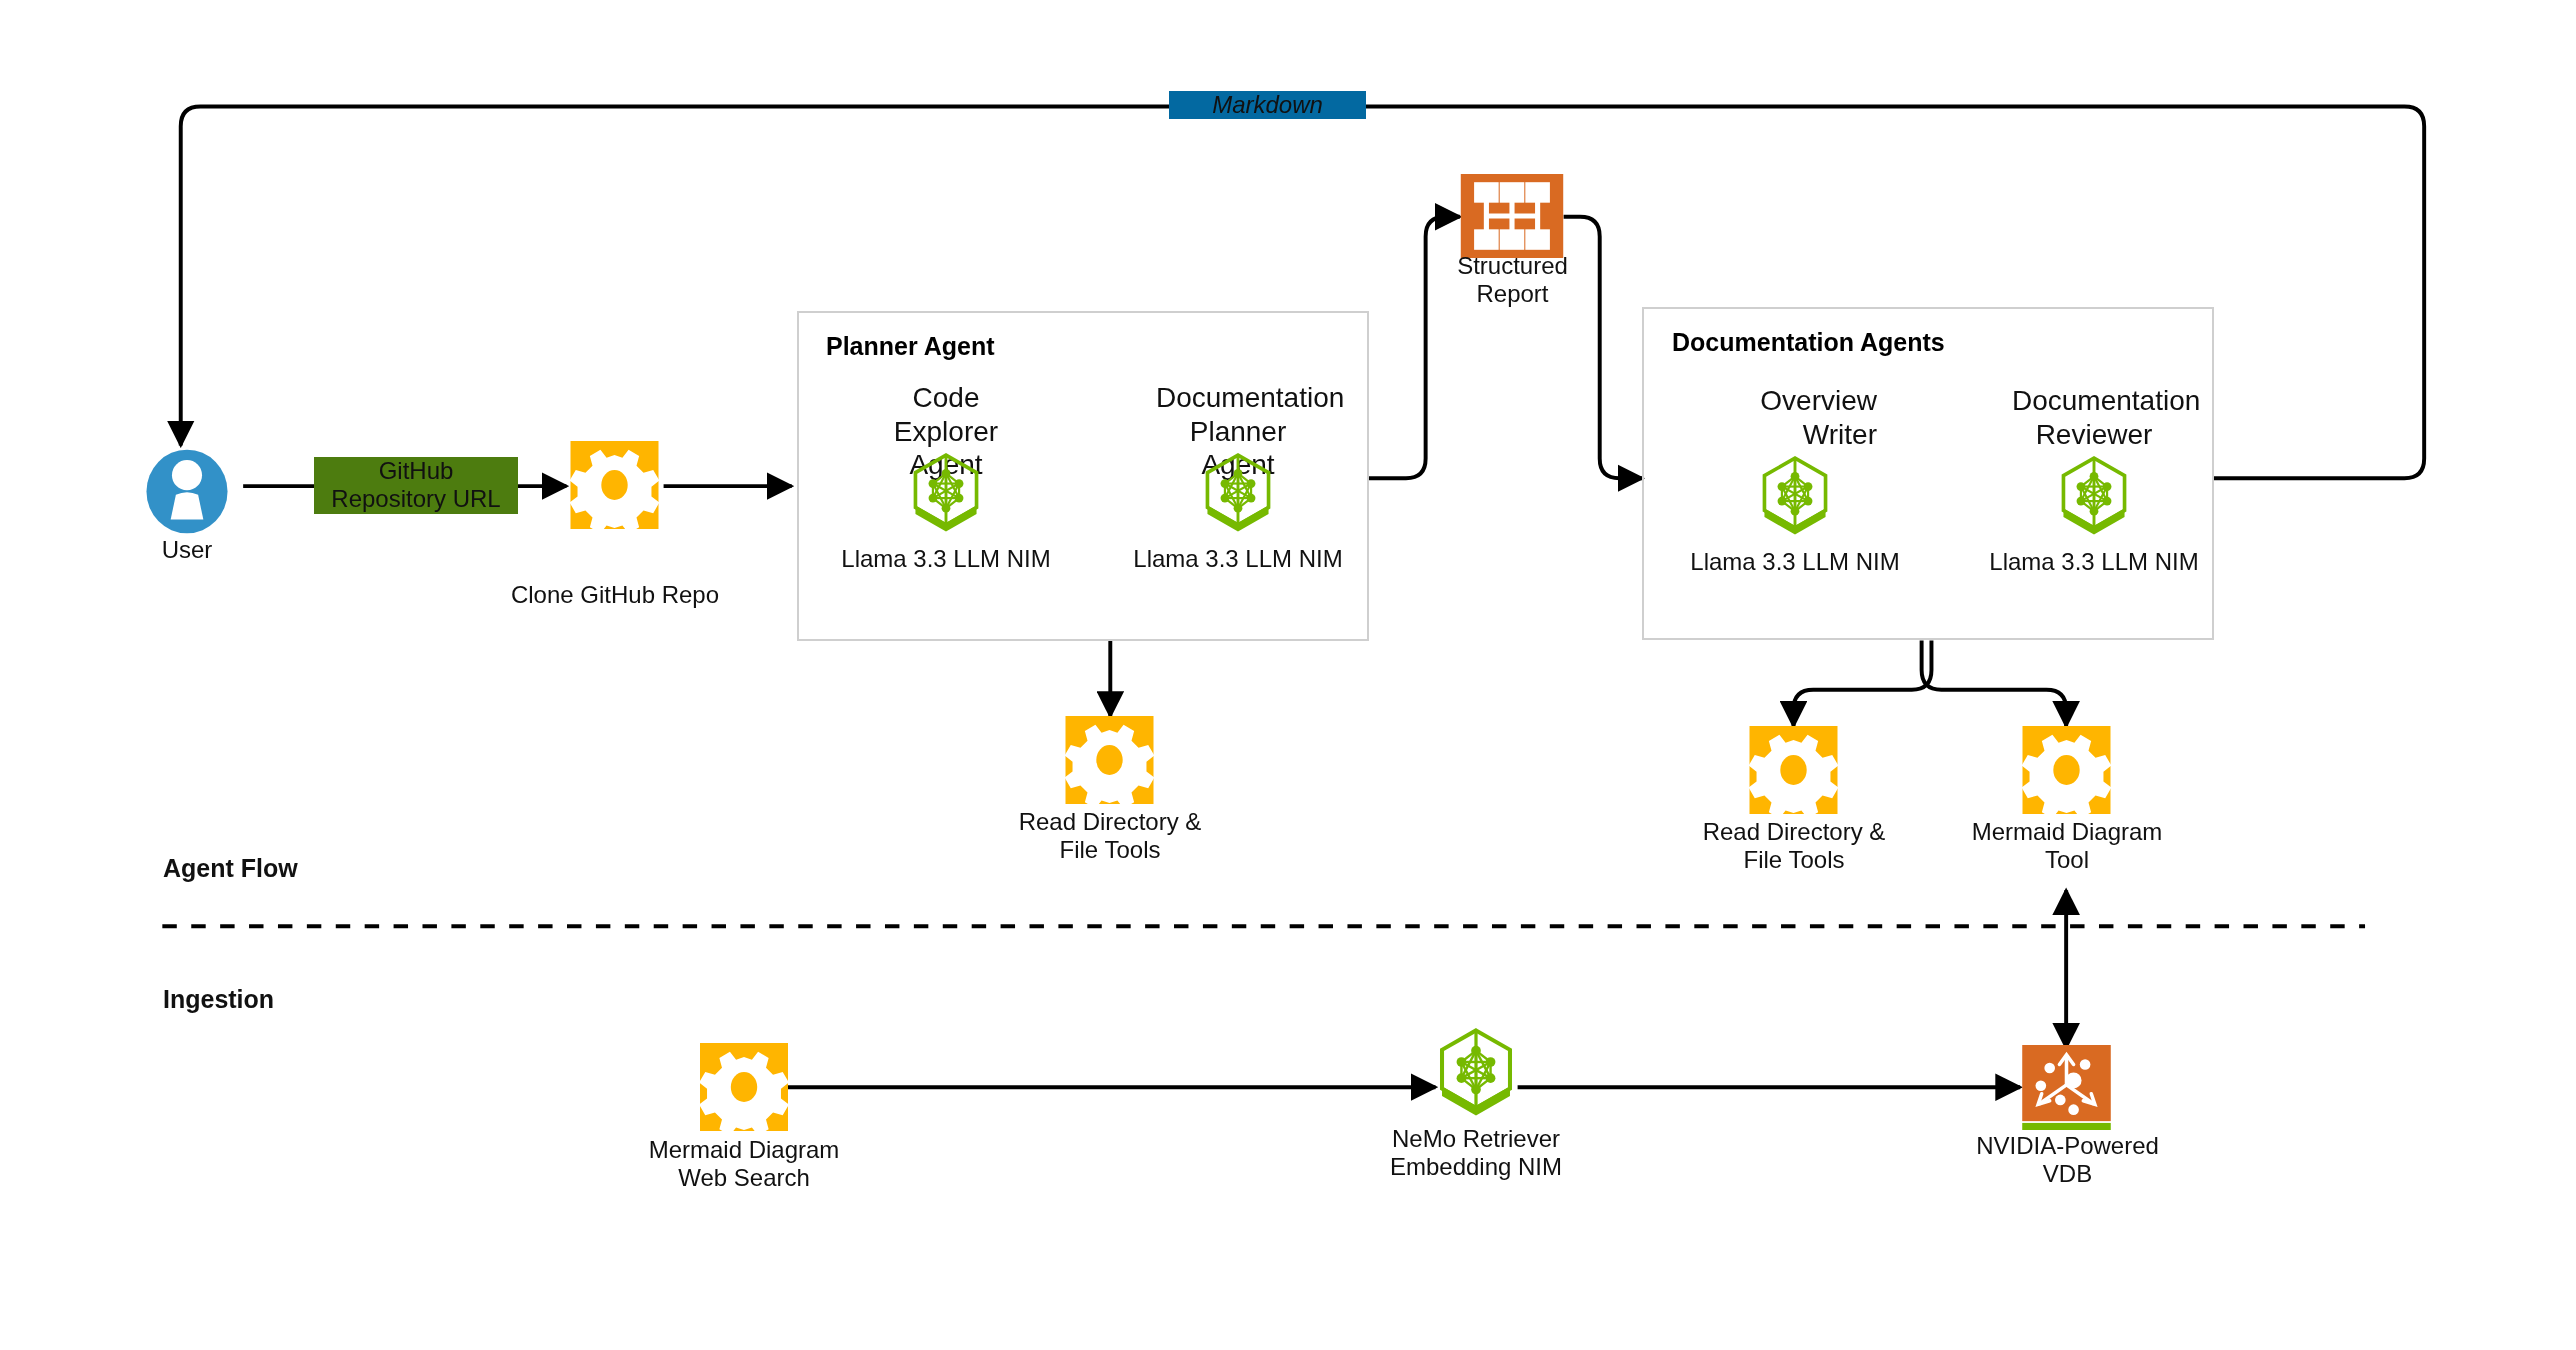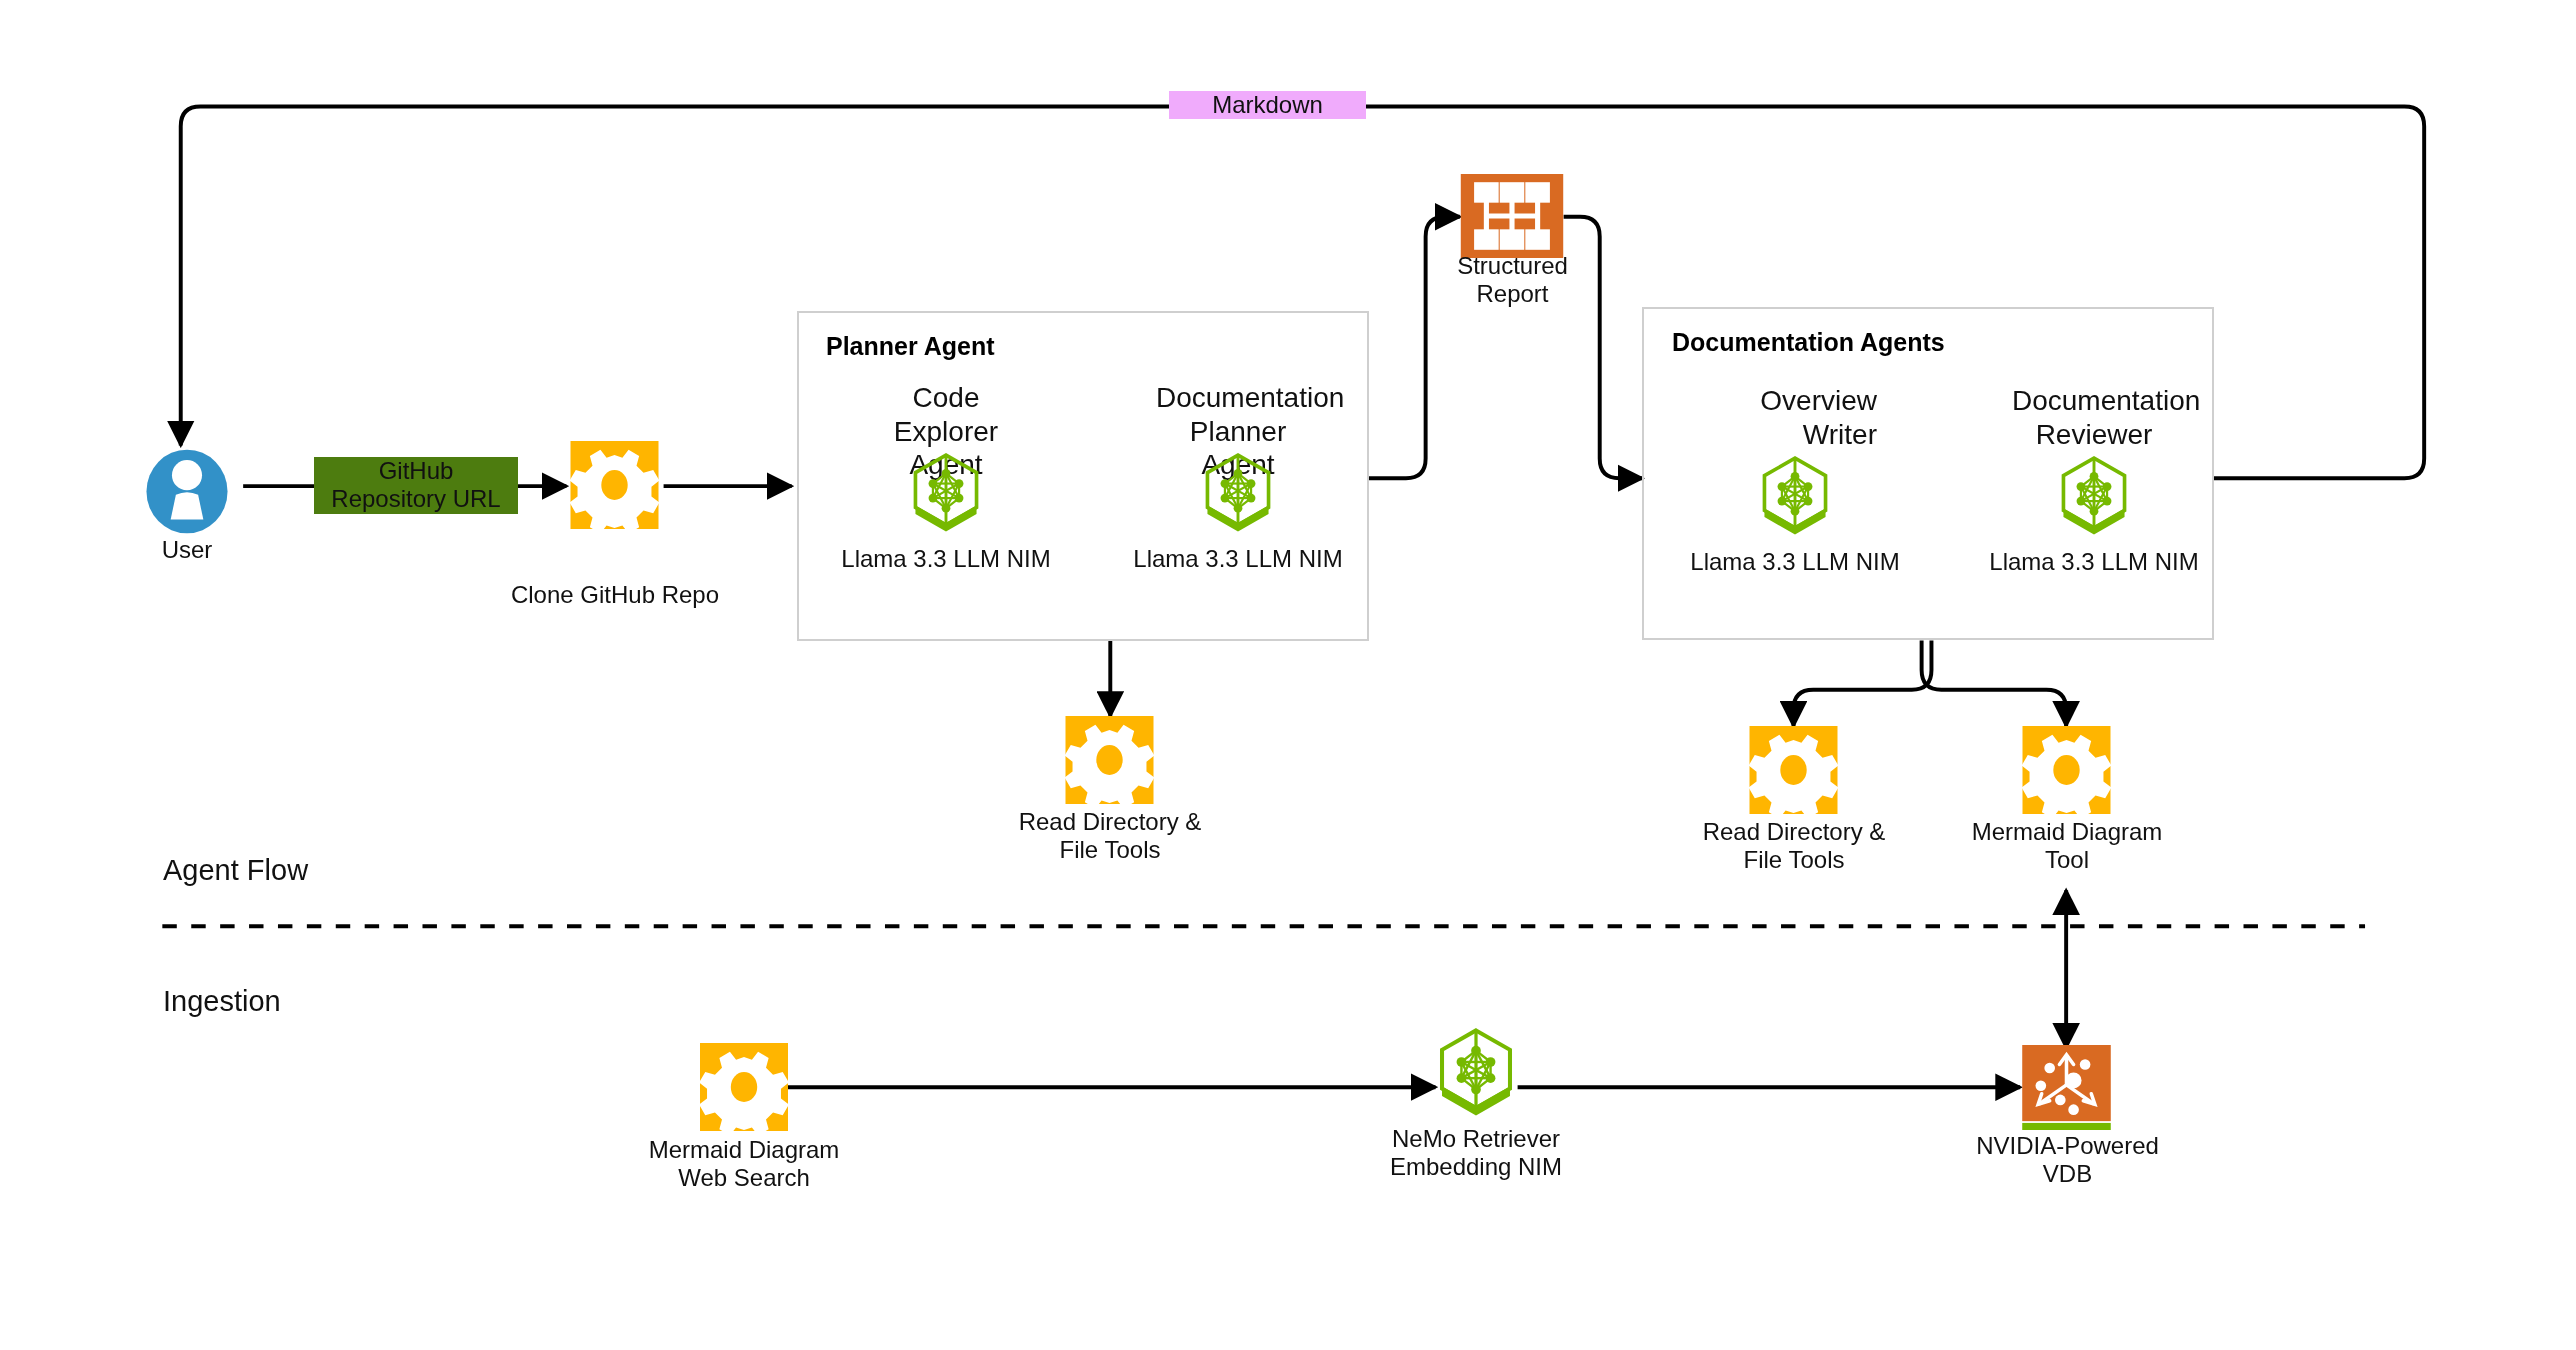--- a/index.html
+++ b/index.html
@@ -4,21 +4,21 @@
 <style>
   html,body{margin:0;padding:0;background:#ffffff;}
   body{width:2576px;height:1350px;font-family:"Liberation Sans","DejaVu Sans",sans-serif;color:#111111;}
   #stage{position:relative;width:2576px;height:1350px;overflow:hidden;background:#fff;}
   svg.layer{position:absolute;left:0;top:0;width:2576px;height:1350px;}
   .node{position:absolute;}
   .cap{position:absolute;text-align:center;font-size:24px;line-height:1.18;color:#111;white-space:pre-line;font-weight:400;}
   .grp{position:absolute;border:2px solid #cfcfcf;background:transparent;box-sizing:border-box;}
   .grp-title{position:absolute;font-size:25px;font-weight:bold;color:#000;}
   .sub{position:absolute;text-align:center;font-size:28px;line-height:1.2;color:#111;white-space:pre-line;}
-  .sect{position:absolute;font-size:29px;color:#111;}
+  .sect{position:absolute;font-size:25px;color:#111;font-weight:bold;}
 </style>
 </head>
 <body>
 
 <div id="stage">
 
   <svg class="layer" viewBox="0 0 3921 2055">
     <defs>
       <marker id="arrow" viewBox="0 0 10 10" refX="9" refY="5" markerWidth="7" markerHeight="7" orient="auto-start-reverse">
         <path d="M 0 0 L 10 5 L 0 10 z" fill="#000"></path>
@@ -46,21 +46,21 @@
     <path d="M 2940 975 L 2940 1020 Q 2940 1050 2910 1050 L 2760 1050 Q 2730 1050 2730 1080 L 2730 1105" fill="none" stroke="#000" stroke-width="6" marker-end="url(#arrow)"></path>
 
     <line x1="247" y1="1410" x2="3600" y2="1410" stroke="#000" stroke-width="6" stroke-dasharray="22 22"></line>
 
     <path d="M 3145 1355 L 3145 1595" fill="none" stroke="#000" stroke-width="6" marker-start="url(#arrowS)" marker-end="url(#arrow)"></path>
 
     <path d="M 1190 1655 L 2185 1655" fill="none" stroke="#000" stroke-width="6" marker-end="url(#arrow)"></path>
     <path d="M 2310 1655 L 3075 1655" fill="none" stroke="#000" stroke-width="6" marker-end="url(#arrow)"></path>
   </svg>
 
-  <div class="cap" style="left:1169px;top:91px;width:197px;background:#f0abfc;">Markdown</div>
+  <div class="cap" style="left:1169px;top:91px;width:197px;background:#0369a1;font-style:italic;">Markdown</div>
 
   <div class="cap" style="left:314px;top:457px;width:204px;background:#4d7c0f;">GitHub
 Repository URL</div>
 
   <div class="sect" style="left:163px;top:854px;">Agent Flow</div>
   <div class="sect" style="left:163px;top:985px;">Ingestion</div>
 
   <div class="node" style="left:131px;top:449px;width:112px;">
     <svg width="112" height="85" viewBox="0 0 170 130">
       <ellipse cx="85" cy="65" rx="62" ry="64" fill="#3291C8"></ellipse>

